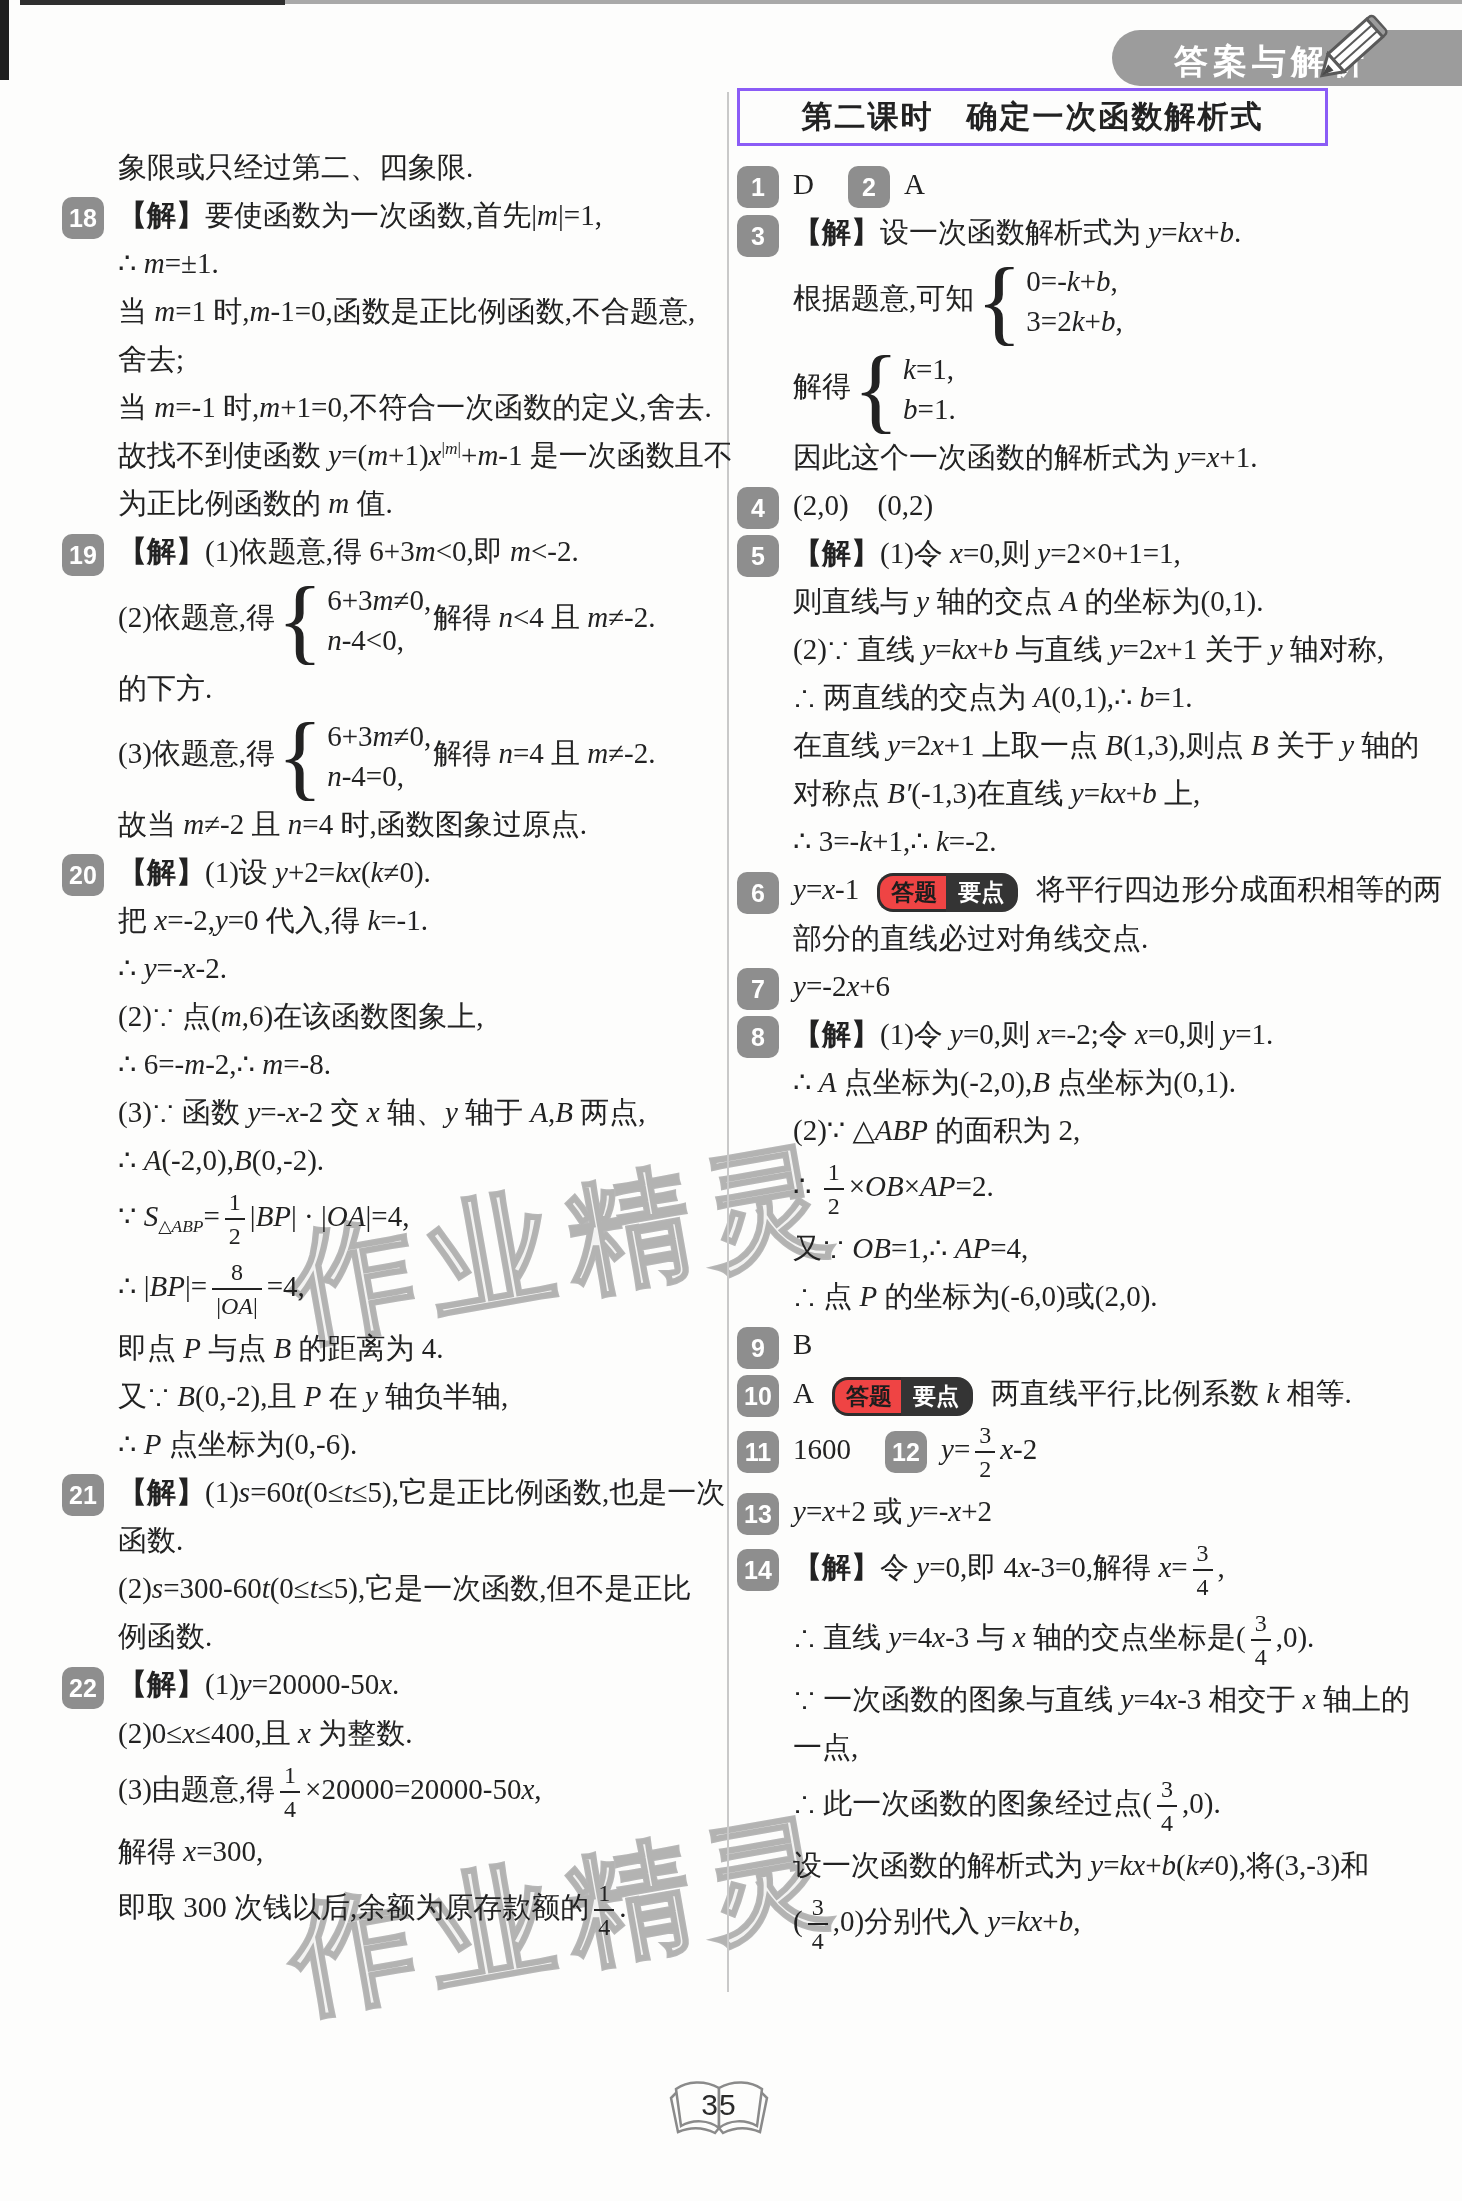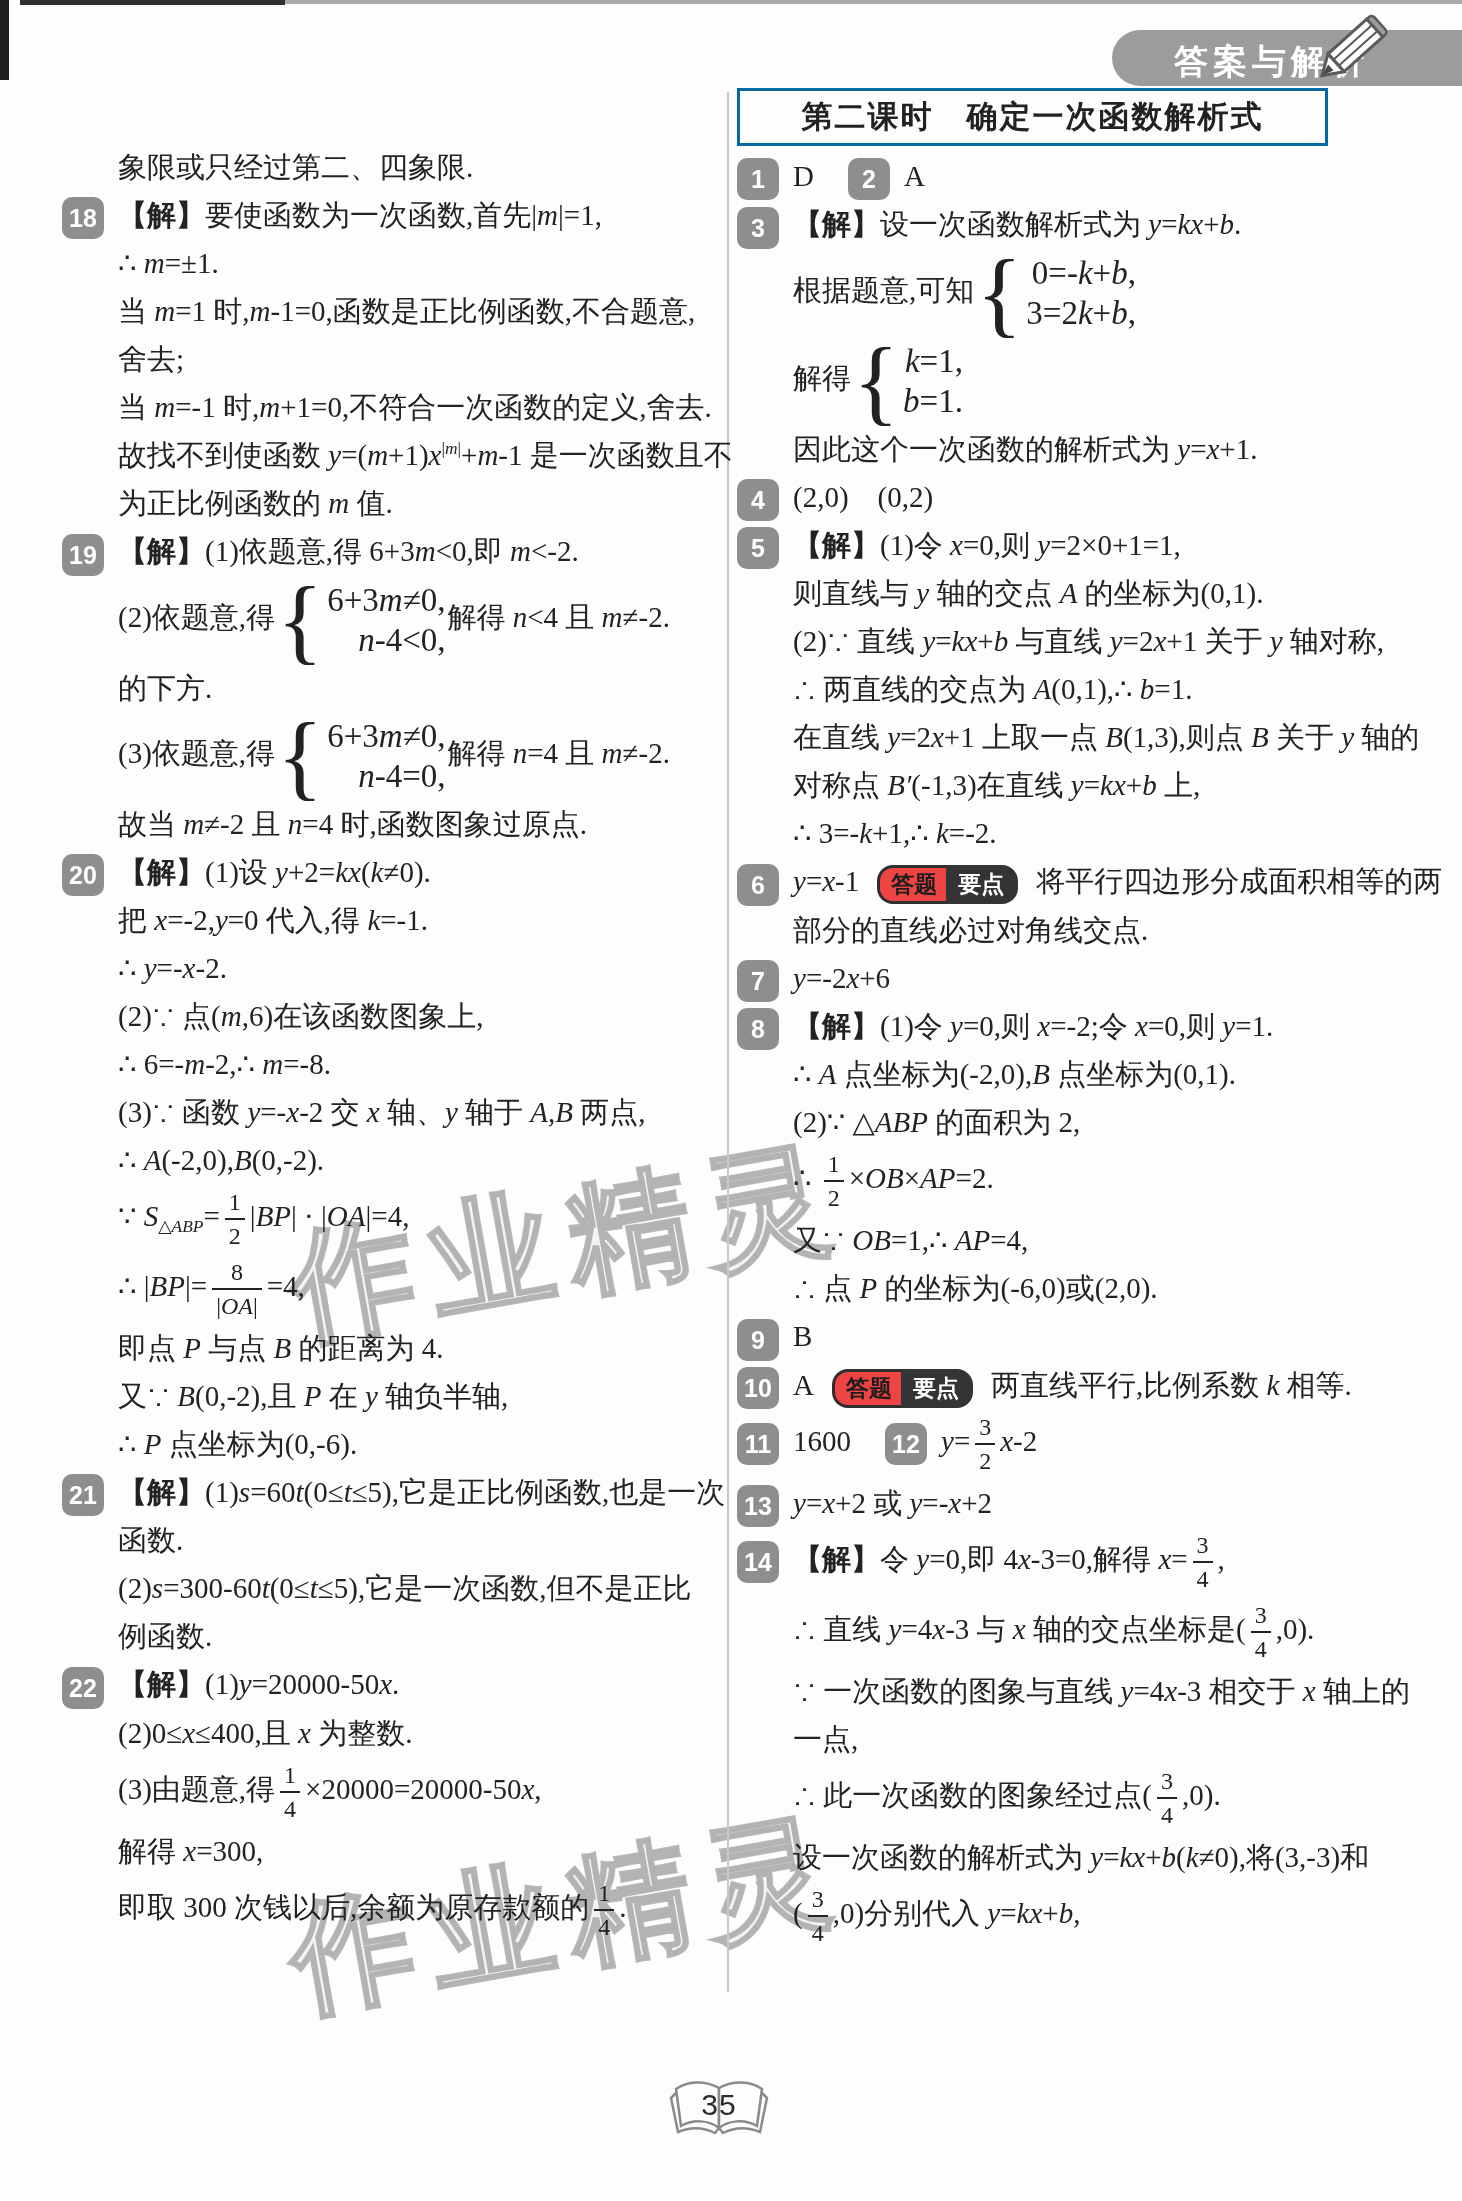--- a/index.html
+++ b/index.html
@@ -23,22 +23,22 @@
     font-size:34px;font-weight:bold;letter-spacing:5px;white-space:nowrap;
   }
   .pencil-icon{position:absolute;left:1305px;top:8px;}
   
   .col{position:absolute;}
   .col-left{left:62px;top:143px;width:662px;}
   .col-right-wrap{left:737px;top:88px;width:702px;}
   .column-divider{position:absolute;left:727px;top:92px;width:2px;height:1900px;background:#c9c9c9;}
   
   .section-title-box{
-    width:591px;border:3px solid #0369a1;text-align:center;
-    padding:5px 0;margin:0 0 6px 0;box-sizing:border-box;
+    width:591px;border:3px solid #8b5cf6;text-align:center;
+    padding:5px 0;margin:0 0 14px 0;box-sizing:border-box;
   }
   .section-title{font-size:31px;font-weight:bold;letter-spacing:2px;}
   
   .block{padding-left:56px;}
   .line{font-size:29px;line-height:48px;white-space:nowrap;}
   .line.hang{margin-left:-56px;}
   .line i{font-style:italic;}
   .line b{font-weight:bold;}
   .pbadge{
     display:inline-block;min-width:42px;height:42px;border-radius:10px;
@@ -52,21 +52,21 @@
   .sub{vertical-align:sub;font-size:0.6em;line-height:0;}
   .frac{
     display:inline-block;vertical-align:middle;text-align:center;
     margin:2px 5px;line-height:0;
   }
   .fn,.fd{display:block;font-size:24px;line-height:32px;padding:0 4px;}
   .fn{border-bottom:2px solid #222;}
   .sys{display:inline-flex;align-items:center;vertical-align:middle;margin:4px 2px;}
   .brace{font-size:96px;line-height:78px;font-weight:400;margin-right:4px;}
   .sysrows{display:inline-flex;flex-direction:column;}
-  .sysrow{font-size:33px;line-height:40px;white-space:nowrap;text-align:right;}
+  .sysrow{font-size:29px;line-height:40px;white-space:nowrap;}
   .kp{
     display:inline-flex;vertical-align:middle;margin:0 18px;
     font-family:"Liberation Sans","DejaVu Sans",sans-serif;
     font-size:23px;font-weight:bold;line-height:1;
   }
   .kpa{border:3px solid #2e2e2e;border-right:none;border-radius:16px 0 0 16px;
        padding:5px 9px 5px 11px;background:#ef4444;color:#1d1d1d;}
   .kpb{background:#343434;color:#fff;border:3px solid #343434;
        border-radius:0 16px 16px 0;padding:5px 11px 5px 9px;}
   

